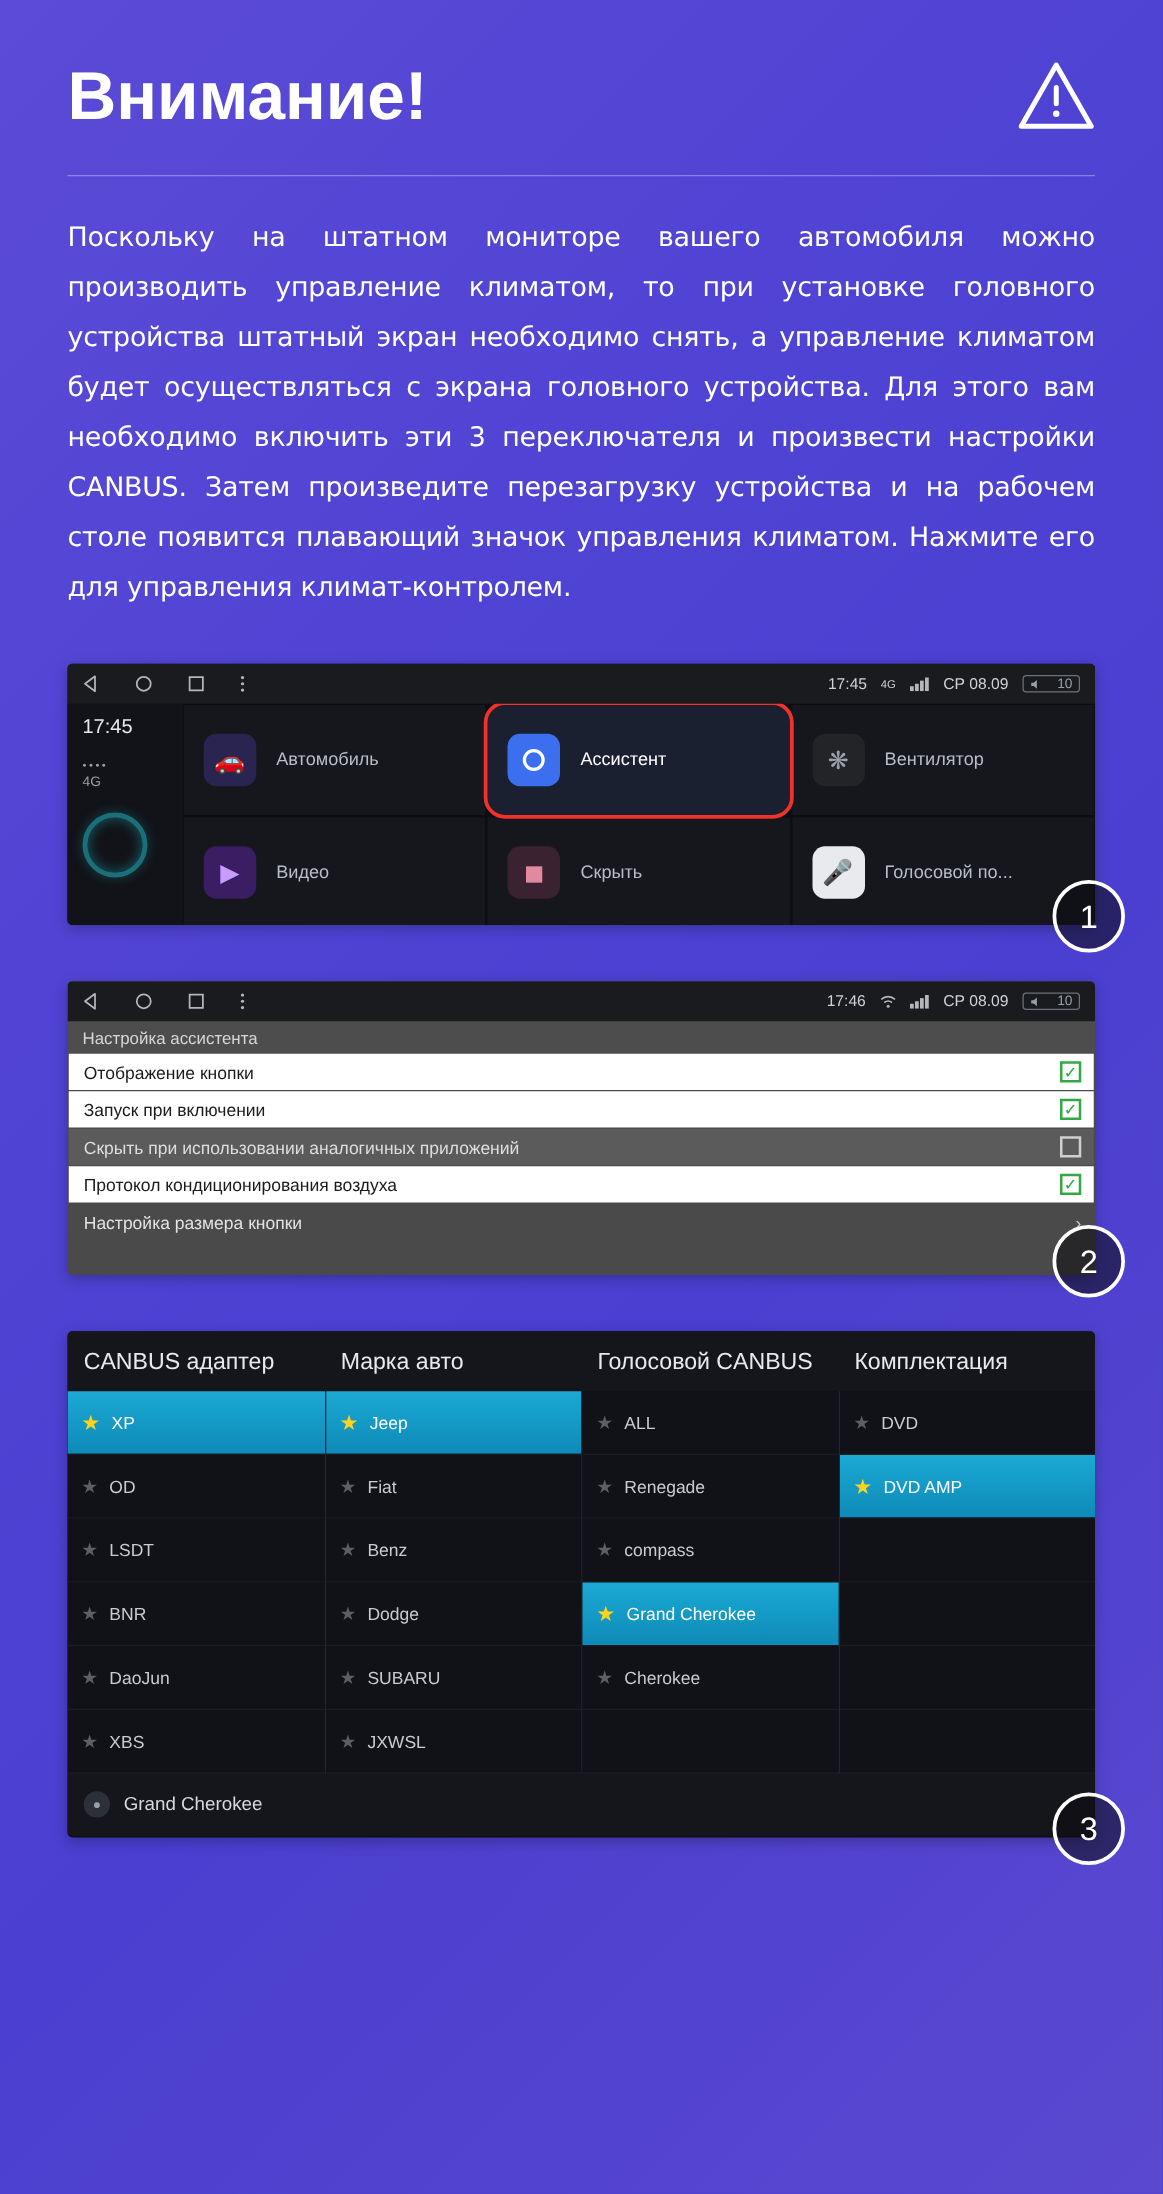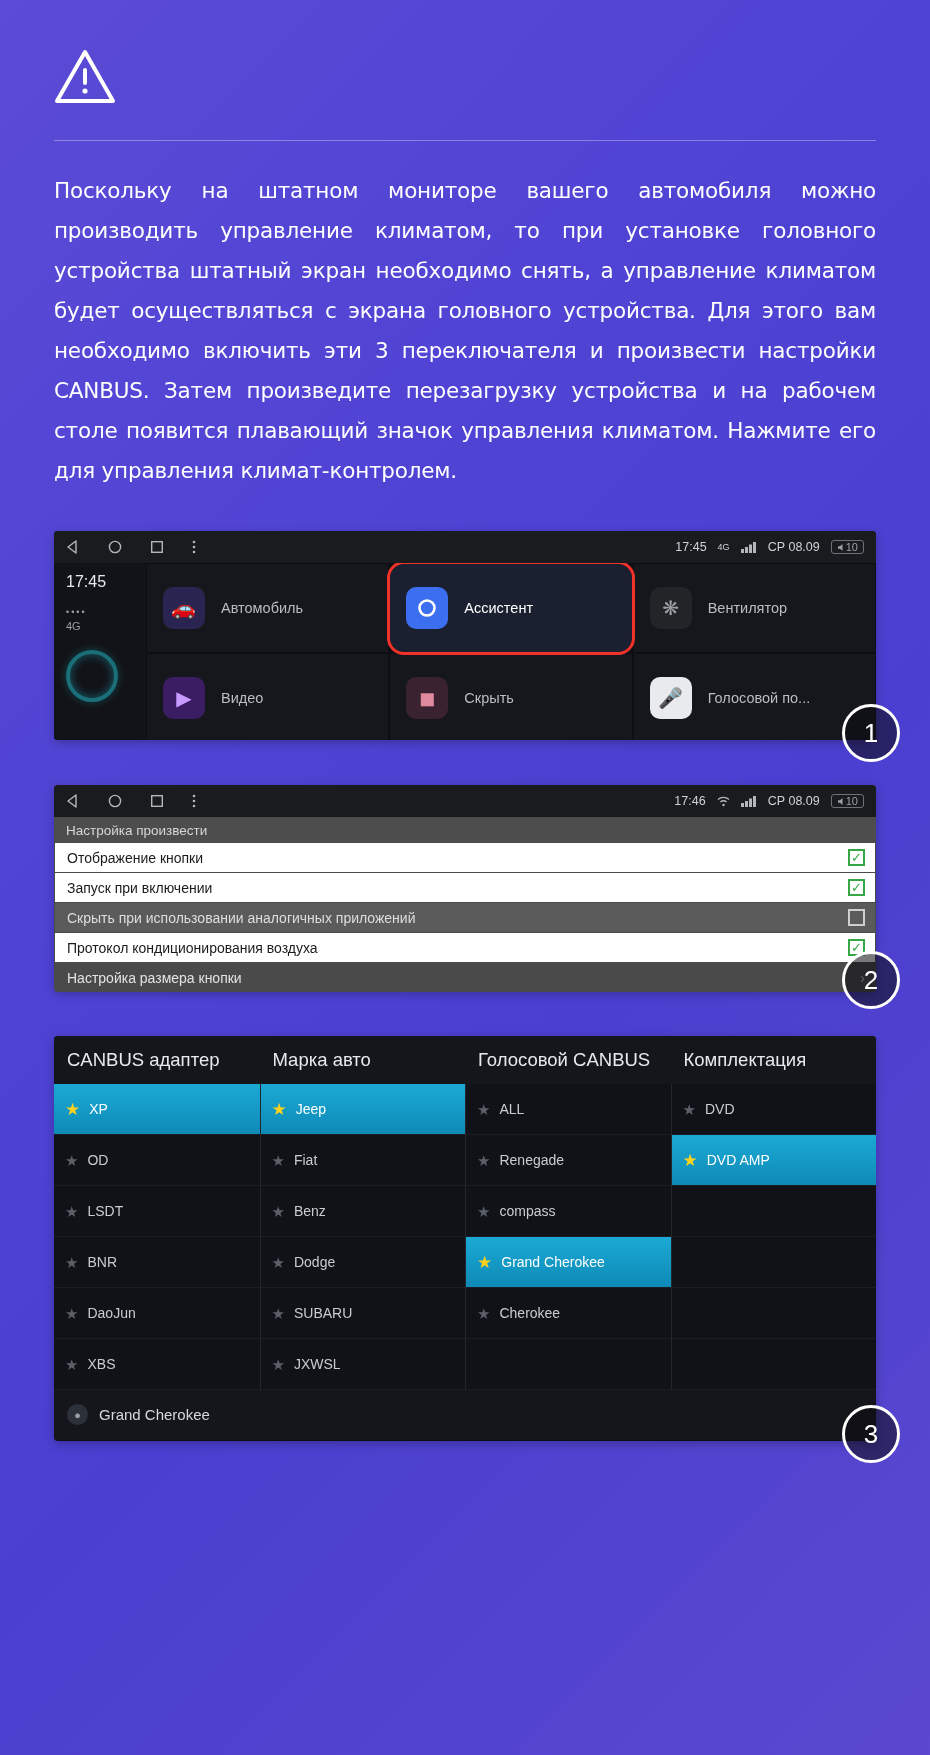--- a/index.html
+++ b/index.html
@@ -83,21 +83,21 @@
   .sb-right { margin-left: auto; display: flex; align-items: center; gap: 11px; font-size: 12.5px; }
   .sb-icon { opacity: 0.85; display: inline-flex; align-items: center; }
   .pill {
     border: 1px solid #6d7278;
     border-radius: 3px;
     padding: 0px 5px;
     font-size: 11px;
     color: #9aa0a6;
     display: inline-flex;
     align-items: center;
-    gap: 0;
+    gap: 13px;
   }
 
   
   #panel1 { margin-top: 40px; height: 209px; background: #0b0c10; }
   .p1-body { display: flex; height: 177px; background: #0d0e13; }
   .p1-left {
     width: 92px;
     background: #121318;
     color: #c8cbd0;
     padding: 10px 0 0 12px;
@@ -140,21 +140,21 @@
   .tile .lb { color: #b9bdc4; font-size: 14.5px; }
   .tile.selected {
     outline: 3px solid #f0322b;
     background: #1b2030;
     z-index: 2;
     border-radius: 14px;
   }
   .tile.selected .lb { color: #ffffff; }
 
   
-  #panel2 { margin-top: 45px; height: 206px; background: #4a4a4a; }
+  #panel2 { margin-top: 45px; height: 235px; background: #4a4a4a; }
   .p2-head {
     background: #4d4d4d;
     color: #d7d7d7;
     font-size: 13.5px;
     padding: 6px 12px 5px;
   }
   .p2-row {
     height: 29px;
     display: flex;
     align-items: center;
@@ -245,20 +245,21 @@
     display: flex; align-items: center; justify-content: center;
     z-index: 6;
   }
 </style>
 </head>
 <body>
 
 <div class="page">
 
   <div class="header">
+    <h1 class="title">Внимание!</h1>
     <span class="warn-icon">
       <svg width="62" height="58" viewBox="0 0 62 58">
         <path d="M31 4 L59 53 L3 53 Z" fill="none" stroke="#ffffff" stroke-width="4" stroke-linejoin="round"></path>
         <rect x="29" y="20" width="4" height="17" rx="2" fill="#ffffff"></rect>
         <circle cx="31" cy="43" r="2.6" fill="#ffffff"></circle>
       </svg>
     </span>
   </div>
   <div class="divider"></div>
 
@@ -404,21 +405,21 @@
           <span>СР 08.09</span>
           <span class="pill">
             <svg width="9" height="9" viewBox="0 0 9 9">
                 <path d="M1 3.2 H3 L5.5 1 V8 L3 5.8 H1 Z" fill="#9aa0a6"></path>
               </svg>
             <span>10</span>
           </span>
         </div>
       </div>
 
-      <div class="p2-head">Настройка произвести</div>
+      <div class="p2-head">Настройка ассистента</div>
 
       <div class="p2-row on">
         <span>Отображение кнопки</span>
         <span class="cb">✓</span>
       </div>
       <div class="p2-row on">
         <span>Запуск при включении</span>
         <span class="cb">✓</span>
       </div>
       <div class="p2-row off">

